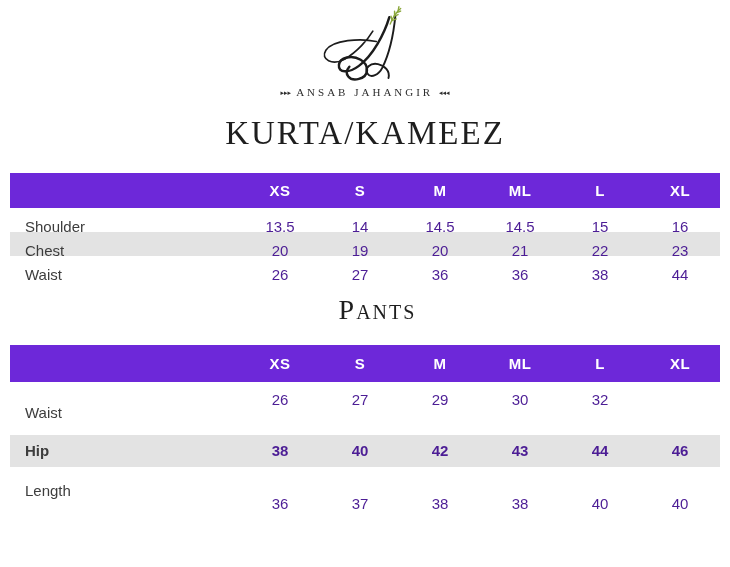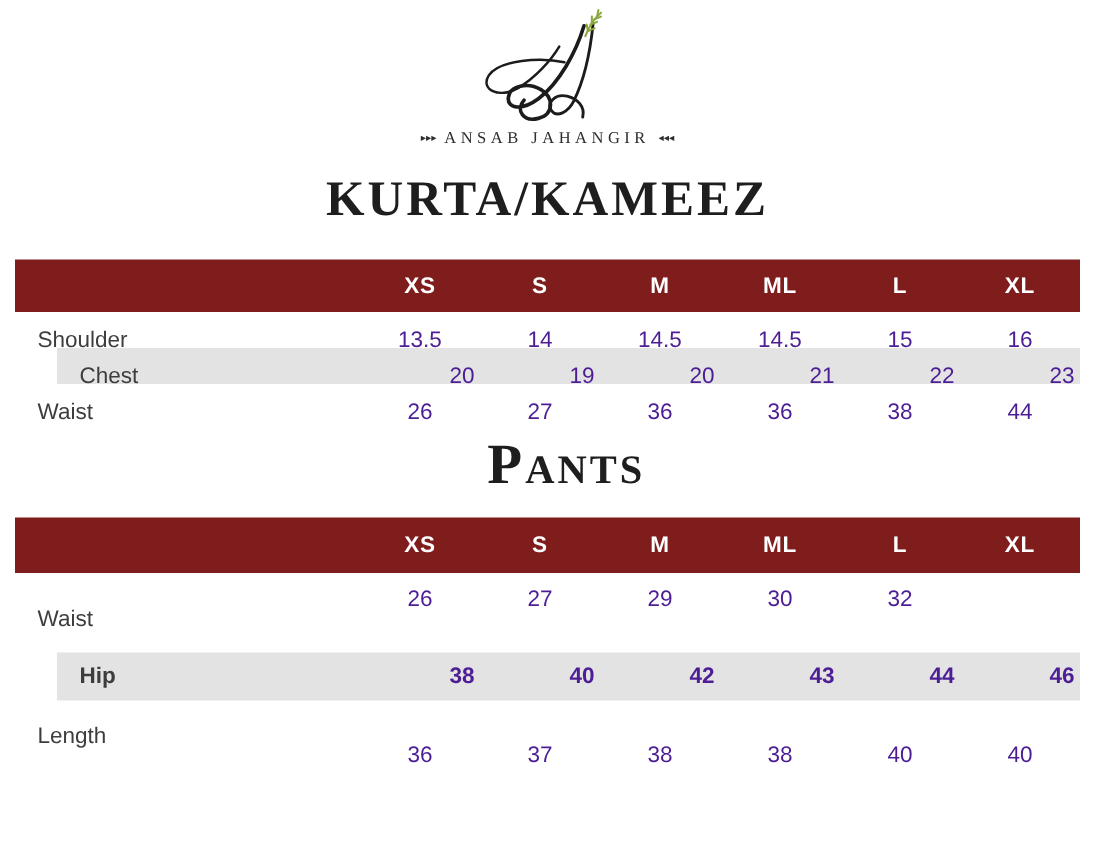--- a/index.html
+++ b/index.html
@@ -17,40 +17,40 @@
   .brand-line {
     font-family:"Liberation Serif", serif;
     font-size:11px; letter-spacing:3px; color:#2e2e2e;
     margin-top:1px; white-space:nowrap;
   }
   .ornament { font-size:7px; color:#2e2e2e; letter-spacing:0; vertical-align:1px; }
 
   
   .section-title {
     font-family:"Liberation Serif", serif;
-    text-align:center; color:#1e1e1e; font-weight:700;
+    text-align:center; color:#1e1e1e; font-weight:400;
   }
   .title-kurta { font-size:33px; letter-spacing:2px; line-height:40px; margin-top:15px; }
-  .title-pants { font-size:38px; font-variant:small-caps; letter-spacing:2px; line-height:44px; margin-top:8px;padding-left:25px; }
+  .title-pants { font-size:28px; font-variant:small-caps; letter-spacing:2px; line-height:44px; margin-top:8px;padding-left:25px; }
 
   
   .size-table { width:710px; margin-left:10px; }
   .t1 { margin-top:20px; }
   .t2 { margin-top:13px; }
   .trow { display:grid; grid-template-columns:230px repeat(6, 80px); }
-  .thead { background:#7f1d1d; }
+  .thead { background:#6d28d9; }
   .t1 .thead { height:35px; }
   .t2 .thead { height:37px; }
   .thead .hcell {
     color:#ffffff; font-weight:700; font-size:15px; letter-spacing:0.5px;
     text-align:center;
   }
   .t1 .thead .hcell { line-height:35px; }
   .t2 .thead .hcell { line-height:37px; }
-  .striped { background:#e3e3e3;margin-left:28px; }
+  .striped { background:#e3e3e3; }
   .label { padding-left:15px; font-size:15px; color:#3d3d3d; }
   .val   { text-align:center; font-size:15px; color:#4c1d95; }
 
   
   .k-row { height:24px; }
   .k-row .label, .k-row .val { line-height:38px; }
 
   
   .p-waist { height:53px; }
   .p-waist .label { padding-top:22px; }

